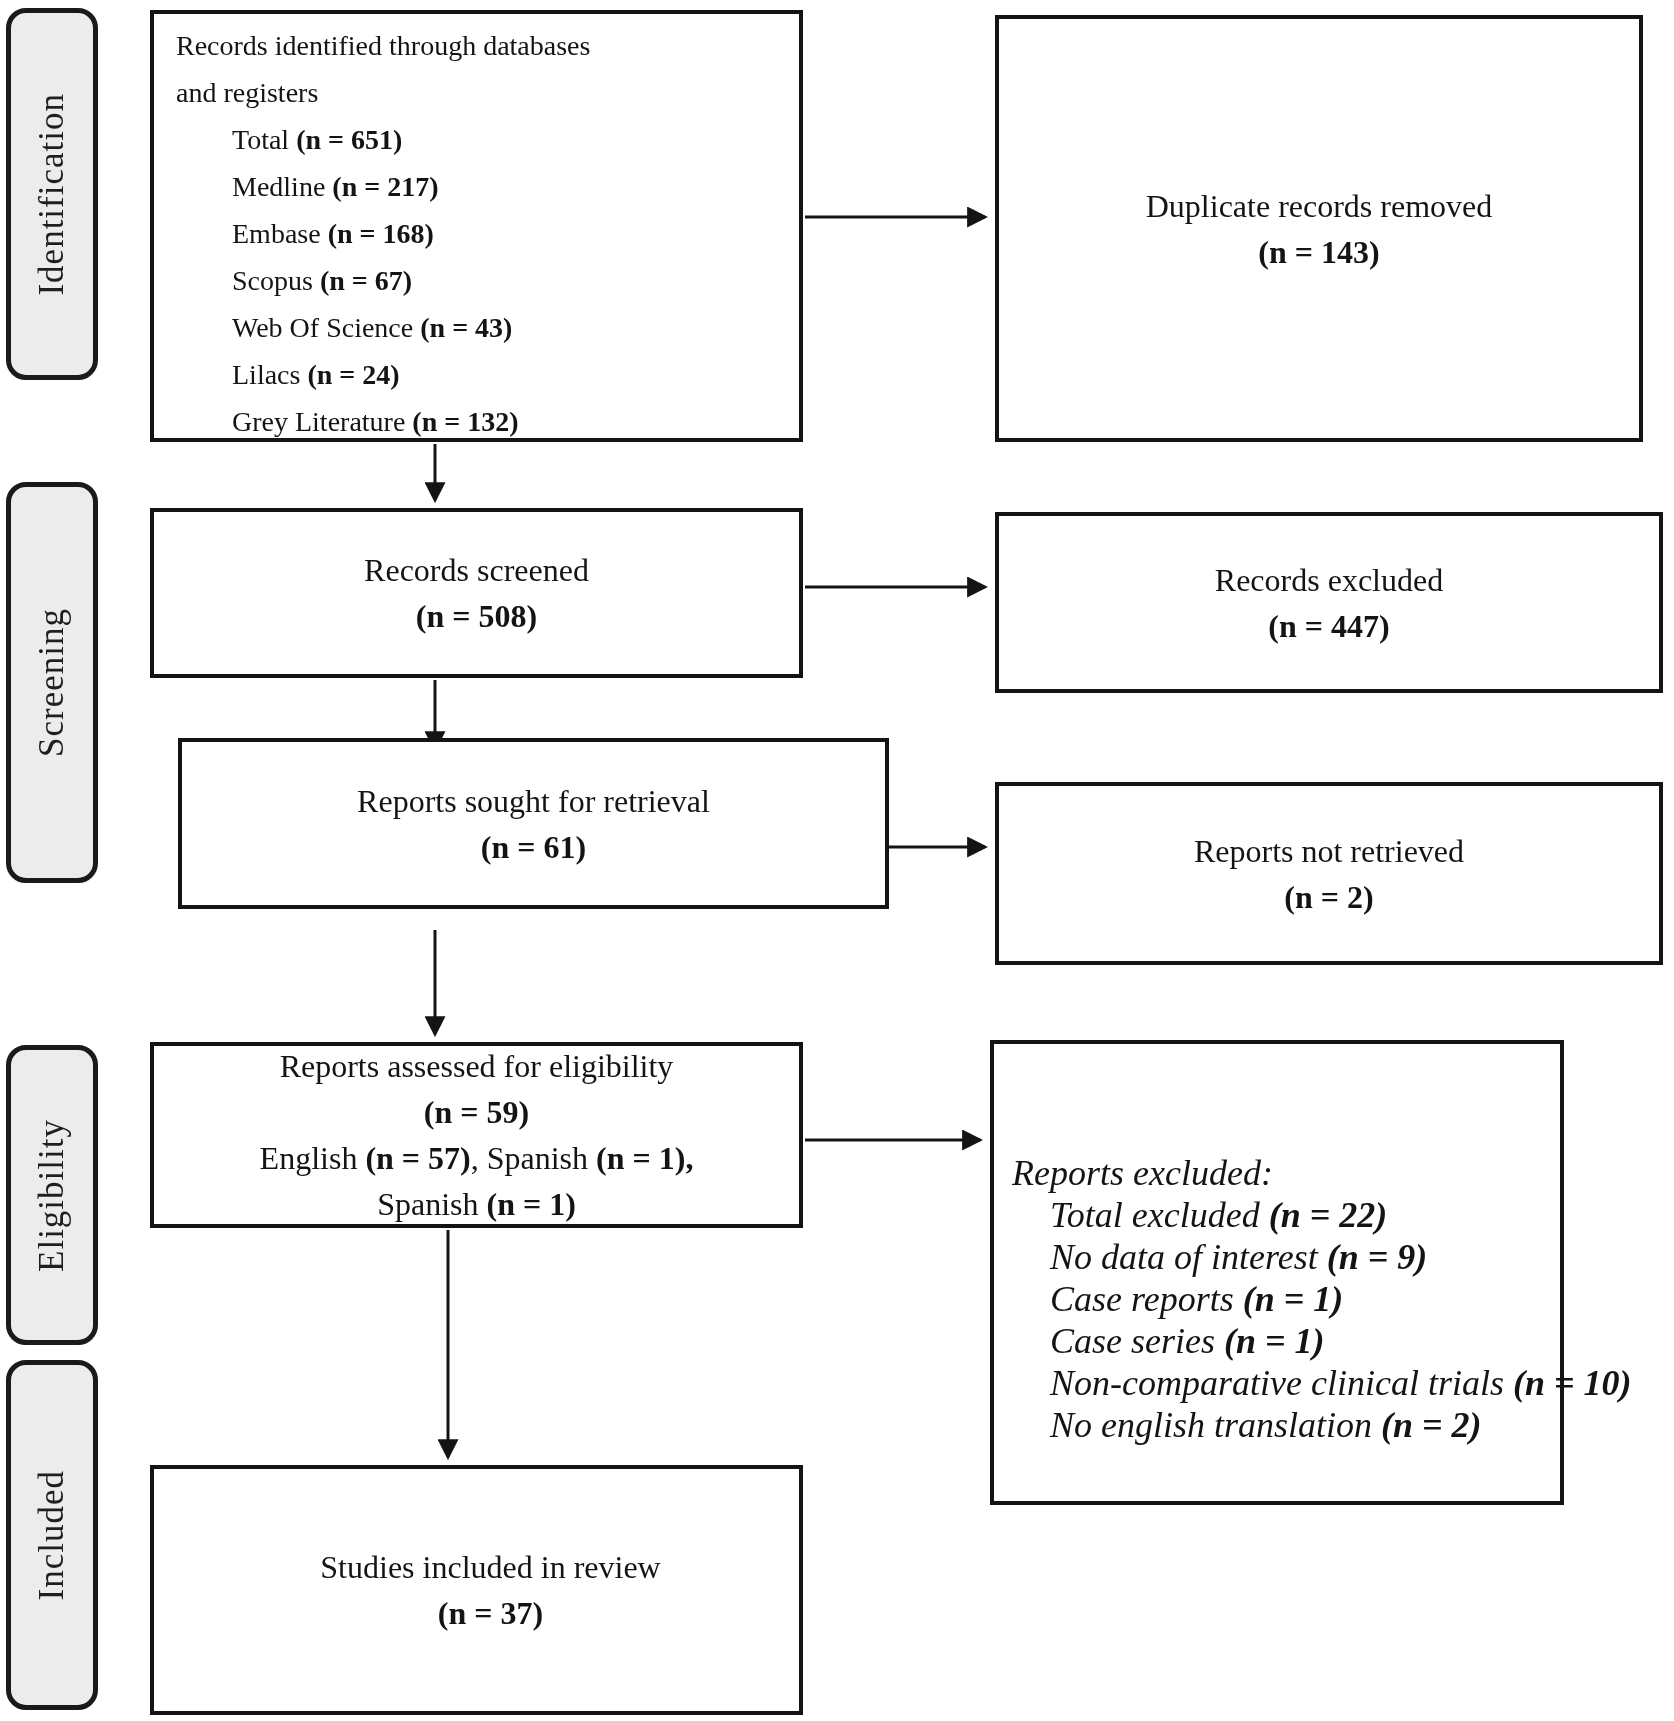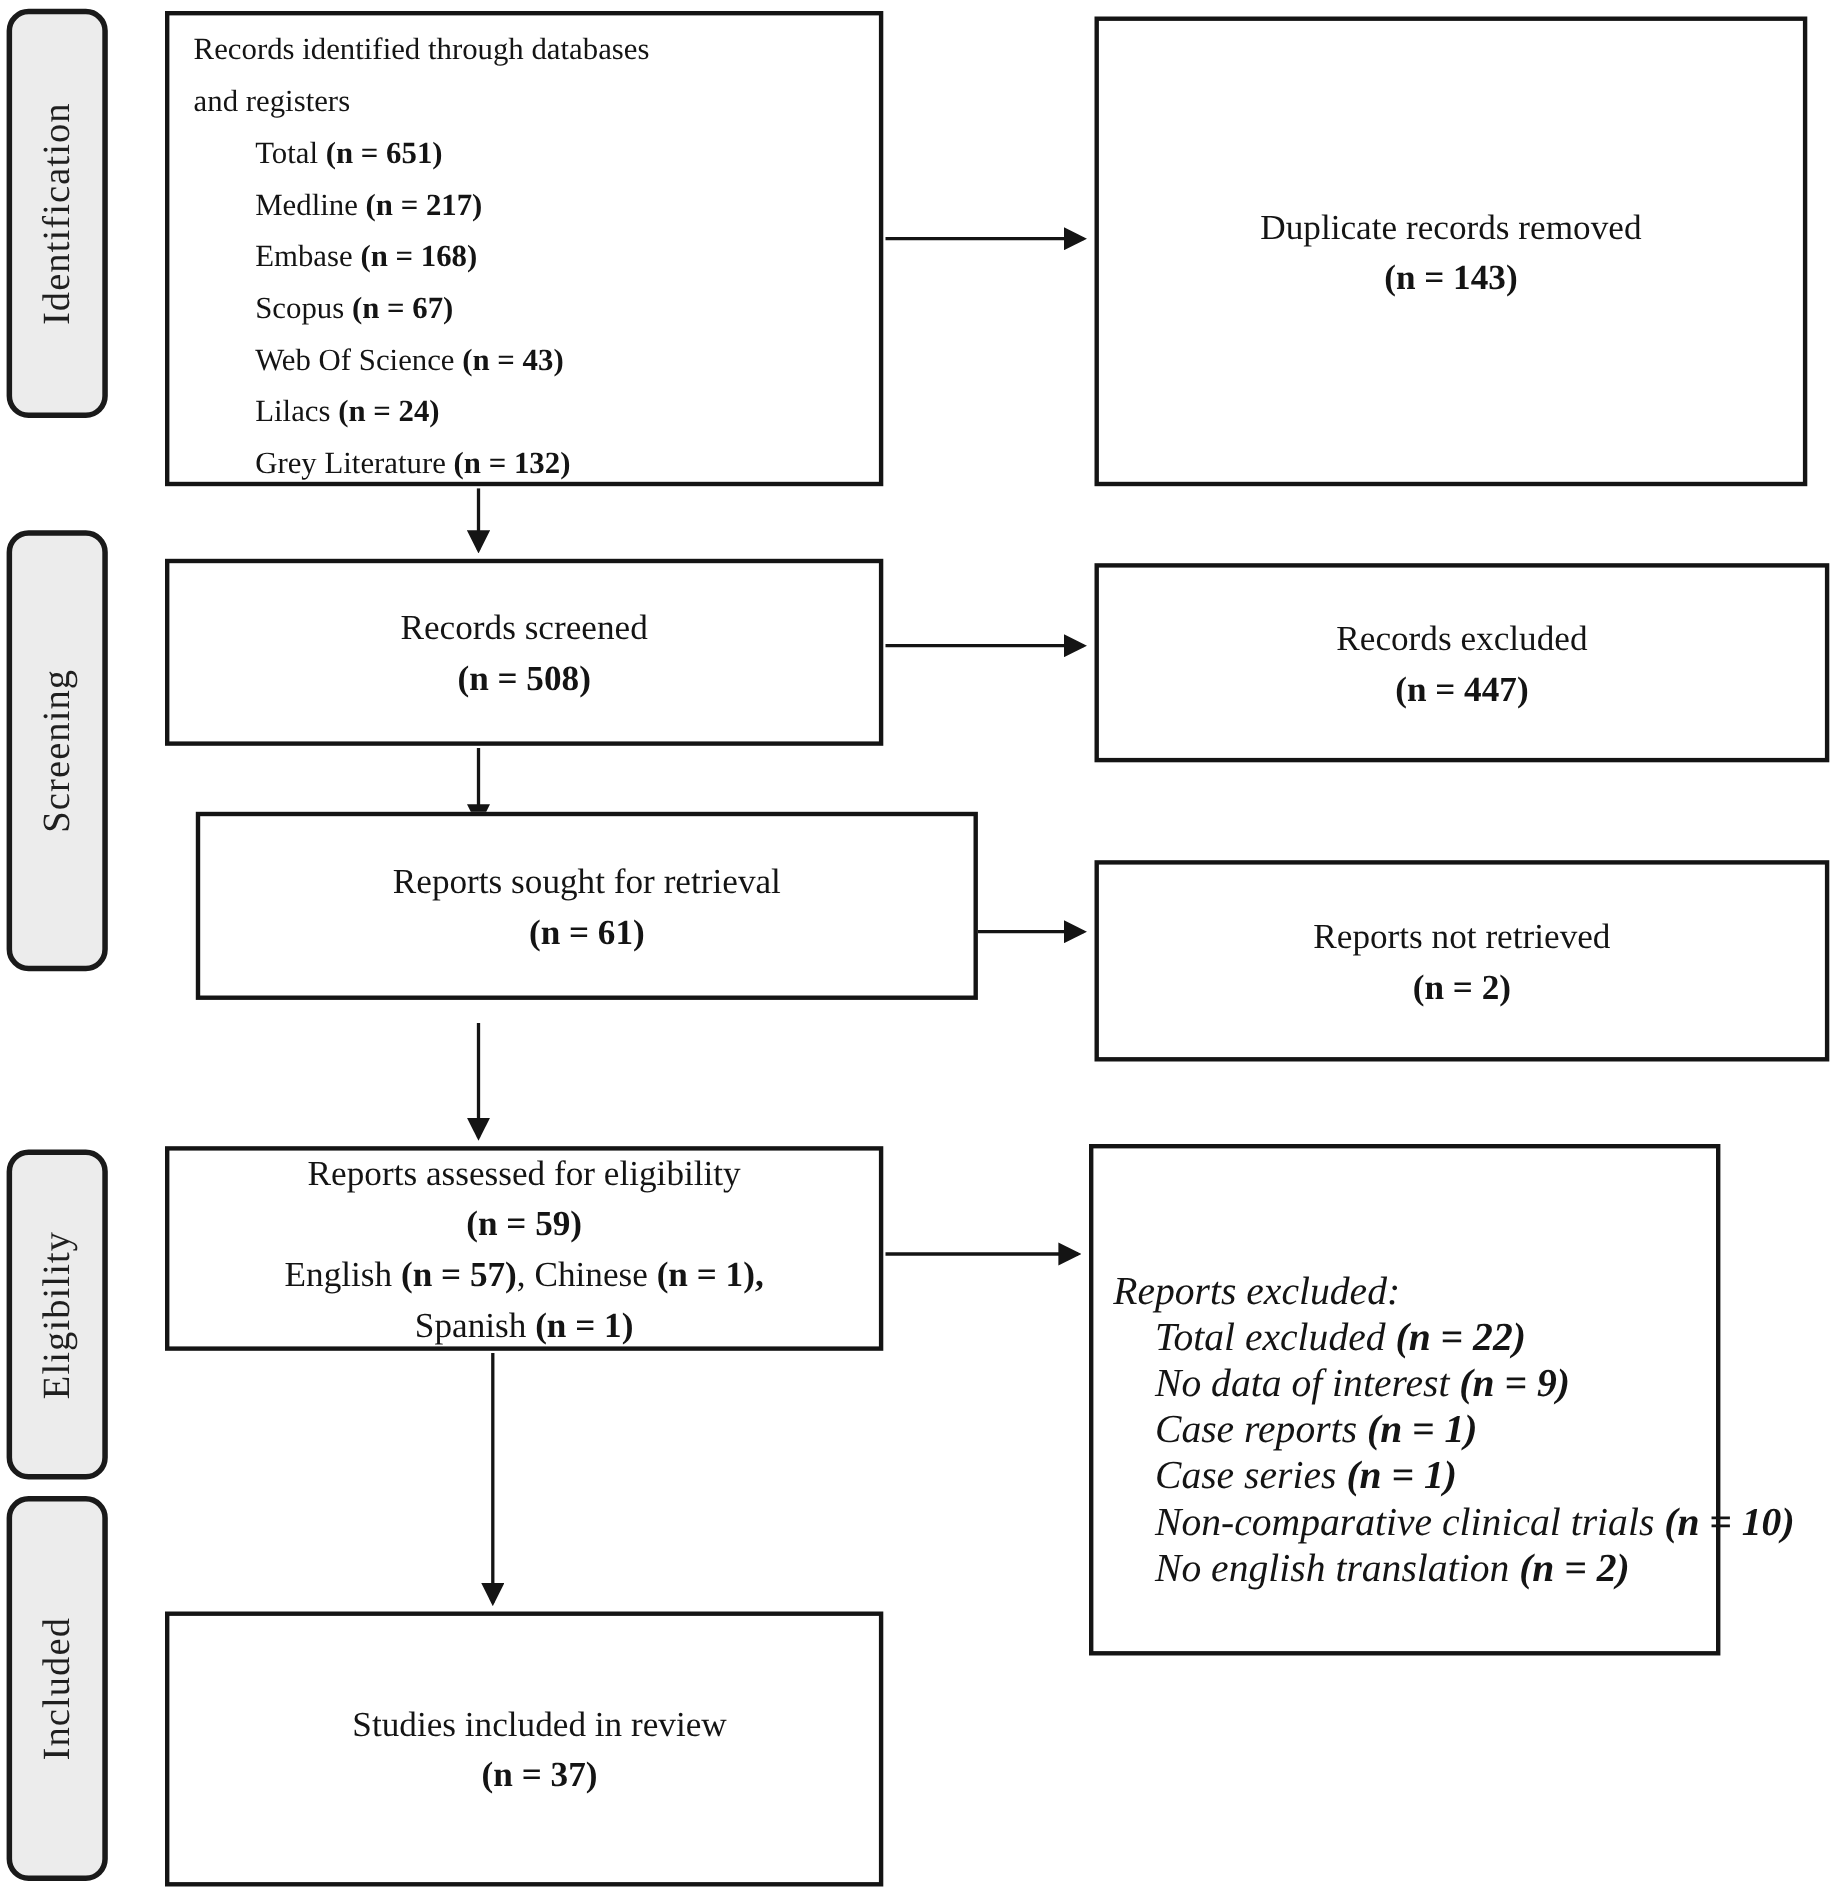--- a/index.html
+++ b/index.html
@@ -134,21 +134,21 @@
   </div>
 
   <div class="box r3 center">
     <div class="line">Reports not retrieved</div>
     <div class="line b">(n = 2)</div>
   </div>
 
   <div class="box b4 center">
     <div class="line">Reports assessed for eligibility</div>
     <div class="line b">(n = 59)</div>
-    <div class="line"><span>English </span><span class="b">(n = 57)</span><span>, Chinese </span><span class="b">(n = 1),</span></div>
+    <div class="line"><span>English </span><span class="b">(n = 57)</span><span>, Spanish </span><span class="b">(n = 1),</span></div>
     <div class="line"><span>Spanish </span><span class="b">(n = 1)</span></div>
   </div>
 
   <div class="box r4">
     <div class="line">Reports excluded:</div>
     <div class="line indent"><span>Total excluded </span><span class="b">(n = 22)</span></div>
     <div class="line indent"><span>No data of interest </span><span class="b">(n = 9)</span></div>
     <div class="line indent"><span>Case reports </span><span class="b">(n = 1)</span></div>
     <div class="line indent"><span>Case series </span><span class="b">(n = 1)</span></div>
     <div class="line indent"><span>Non-comparative clinical trials </span><span class="b">(n = 10)</span></div>

